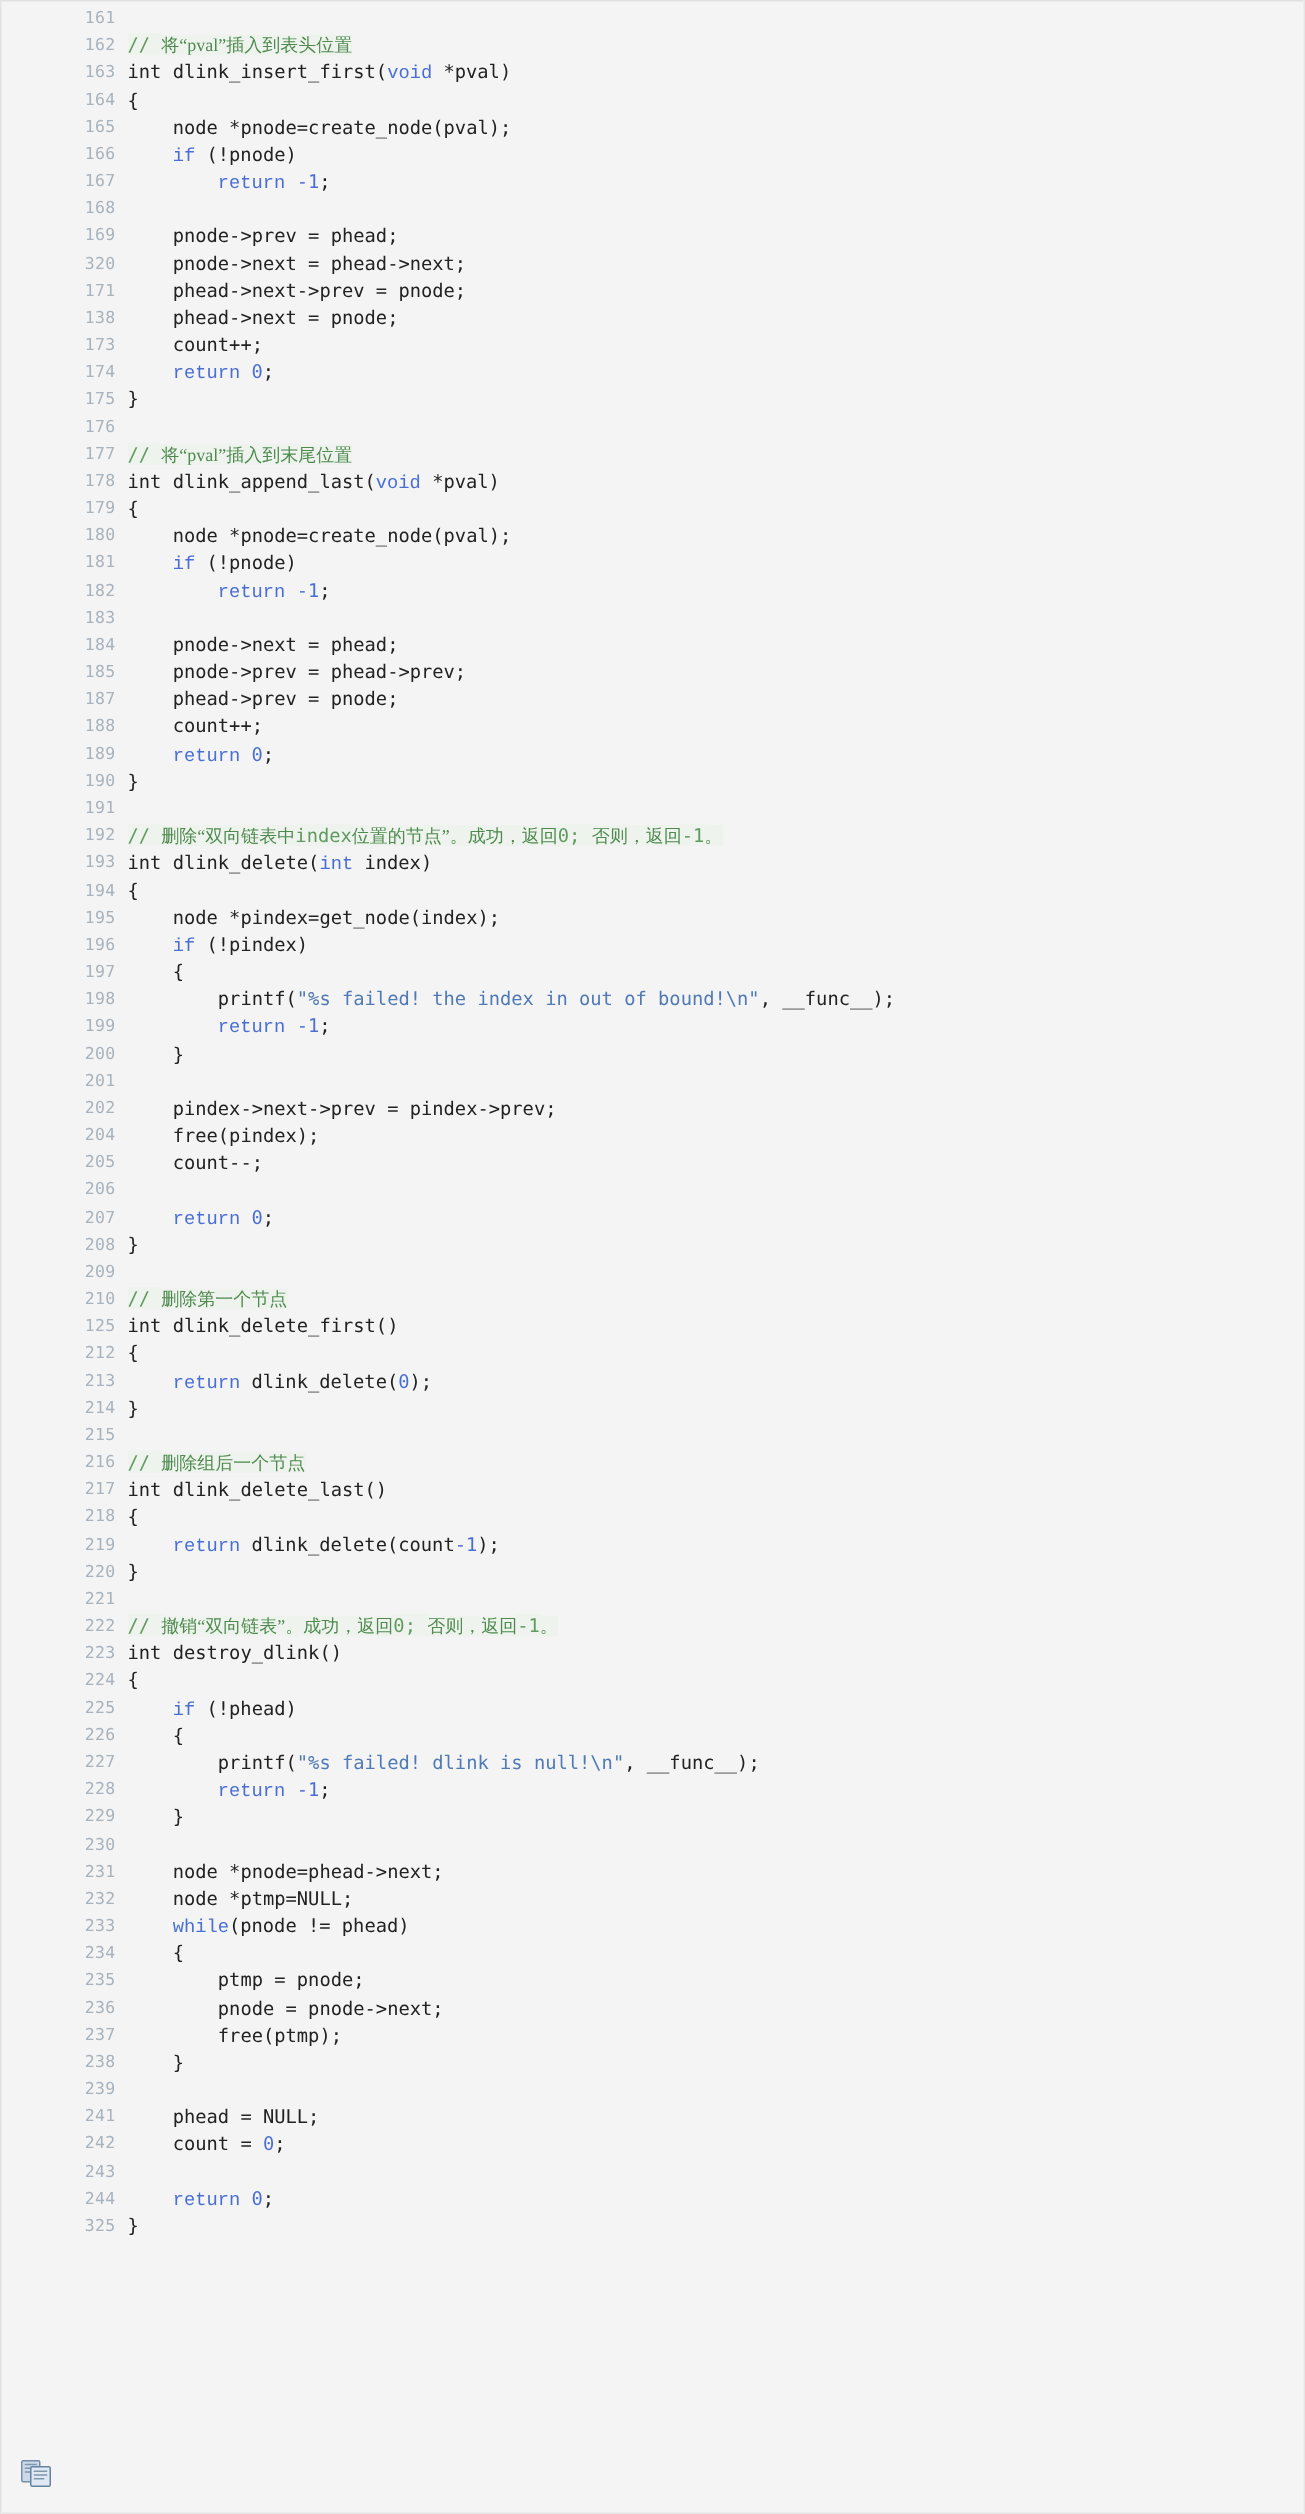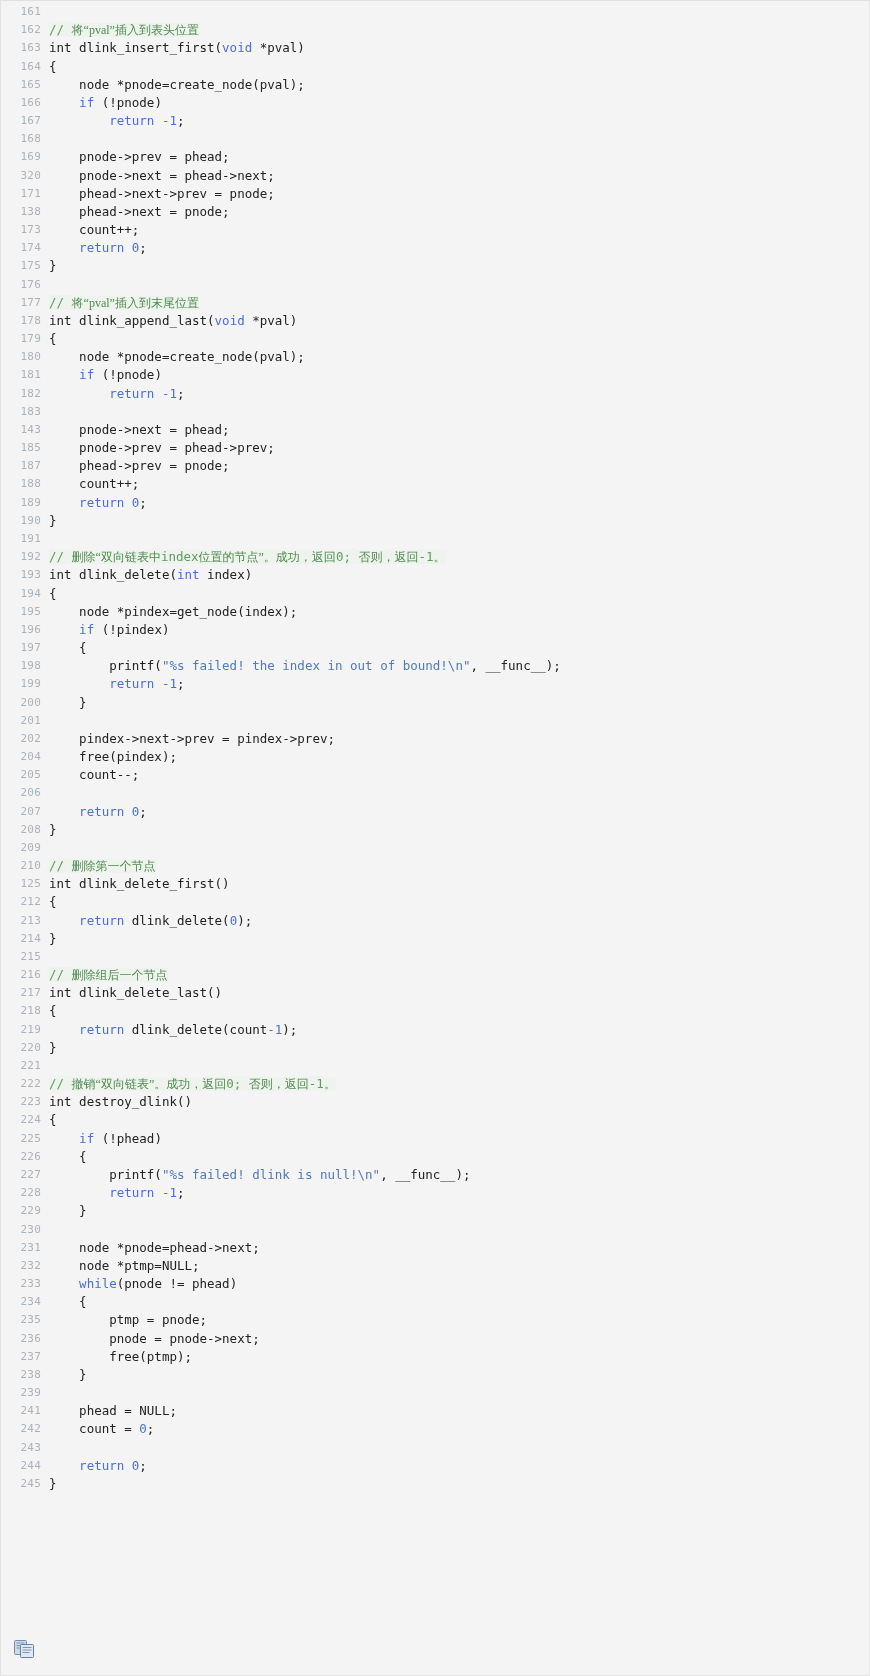--- a/index.html
+++ b/index.html
@@ -33,20 +33,21 @@
     background: #e0e0e0;
   }
 
   #code-scroll {
     position: absolute;
     top: 1px;
     left: 0;
     right: 0;
     bottom: 0;
     overflow: hidden;
+    padding-left: 36px;
   }
 
   .code-lines {
     display: block;
     padding: 2px 0 0 0;
     margin: 0;
     list-style: none;
   }
 
   .code-line {
@@ -74,21 +75,21 @@
     flex: 1 1 auto;
     color: #222222;
     font-family: "DejaVu Sans Mono", "Liberation Mono", monospace;
     font-size: 12.5px;
     letter-spacing: 0px;
   }
 
   
   .tok-cmt   { color: #5f9a5f; background: #eef3ee; }
   .tok-cmt-cn{ color: #4e8a4e; background: #eef3ee; font-family: Liberation Serif, serif; font-size: 12px; }
-  .tok-kw    { color: #4a6fd4; }
+  .tok-kw    { color: #4a6fd4; font-family: Liberation Mono, monospace; }
   .tok-type  { color: #222222; }
   .tok-str   { color: #4f7ab5; }
   .tok-num   { color: #4a6fd4; }
   .tok-pl    { color: #222222; }
 
   
   #copy-bar {
     position: absolute;
     left: 0;
     bottom: 0;
@@ -137,21 +138,21 @@
         <div class="code-line"><span class="ln">174</span><span class="lc"><span class="tok-pl">    </span><span class="tok-kw">return</span><span class="tok-pl"> </span><span class="tok-num">0</span><span class="tok-pl">;</span></span></div>
         <div class="code-line"><span class="ln">175</span><span class="lc"><span class="tok-pl">}</span></span></div>
         <div class="code-line"><span class="ln">176</span><span class="lc"></span></div>
         <div class="code-line"><span class="ln">177</span><span class="lc"><span class="tok-cmt">// </span><span class="tok-cmt-cn">将“pval”插入到末尾位置</span></span></div>
         <div class="code-line"><span class="ln">178</span><span class="lc"><span class="tok-type">int</span><span class="tok-pl"> dlink_append_last(</span><span class="tok-kw">void</span><span class="tok-pl"> *pval)</span></span></div>
         <div class="code-line"><span class="ln">179</span><span class="lc"><span class="tok-pl">{</span></span></div>
         <div class="code-line"><span class="ln">180</span><span class="lc"><span class="tok-pl">    node *pnode=create_node(pval);</span></span></div>
         <div class="code-line"><span class="ln">181</span><span class="lc"><span class="tok-pl">    </span><span class="tok-kw">if</span><span class="tok-pl"> (!pnode)</span></span></div>
         <div class="code-line"><span class="ln">182</span><span class="lc"><span class="tok-pl">        </span><span class="tok-kw">return</span><span class="tok-pl"> </span><span class="tok-num">-1</span><span class="tok-pl">;</span></span></div>
         <div class="code-line"><span class="ln">183</span><span class="lc"></span></div>
-        <div class="code-line"><span class="ln">143</span><span class="lc"><span class="tok-pl">    pnode-&gt;next = phead;</span></span></div>
+        <div class="code-line"><span class="ln">184</span><span class="lc"><span class="tok-pl">    pnode-&gt;next = phead;</span></span></div>
         <div class="code-line"><span class="ln">185</span><span class="lc"><span class="tok-pl">    pnode-&gt;prev = phead-&gt;prev;</span></span></div>
         <div class="code-line"><span class="ln">187</span><span class="lc"><span class="tok-pl">    phead-&gt;prev = pnode;</span></span></div>
         <div class="code-line"><span class="ln">188</span><span class="lc"><span class="tok-pl">    count++;</span></span></div>
         <div class="code-line"><span class="ln">189</span><span class="lc"><span class="tok-pl">    </span><span class="tok-kw">return</span><span class="tok-pl"> </span><span class="tok-num">0</span><span class="tok-pl">;</span></span></div>
         <div class="code-line"><span class="ln">190</span><span class="lc"><span class="tok-pl">}</span></span></div>
         <div class="code-line"><span class="ln">191</span><span class="lc"></span></div>
         <div class="code-line"><span class="ln">192</span><span class="lc"><span class="tok-cmt">// </span><span class="tok-cmt-cn">删除“双向链表中</span><span class="tok-cmt">index</span><span class="tok-cmt-cn">位置的节点”。成功，返回</span><span class="tok-cmt">0</span><span class="tok-cmt">; </span><span class="tok-cmt-cn">否则，返回</span><span class="tok-cmt">-1</span><span class="tok-cmt-cn">。</span></span></div>
         <div class="code-line"><span class="ln">193</span><span class="lc"><span class="tok-type">int</span><span class="tok-pl"> dlink_delete(</span><span class="tok-kw">int</span><span class="tok-pl"> index)</span></span></div>
         <div class="code-line"><span class="ln">194</span><span class="lc"><span class="tok-pl">{</span></span></div>
         <div class="code-line"><span class="ln">195</span><span class="lc"><span class="tok-pl">    node *pindex=get_node(index);</span></span></div>
@@ -195,21 +196,21 @@
         <div class="code-line"><span class="ln">234</span><span class="lc"><span class="tok-pl">    {</span></span></div>
         <div class="code-line"><span class="ln">235</span><span class="lc"><span class="tok-pl">        ptmp = pnode;</span></span></div>
         <div class="code-line"><span class="ln">236</span><span class="lc"><span class="tok-pl">        pnode = pnode-&gt;next;</span></span></div>
         <div class="code-line"><span class="ln">237</span><span class="lc"><span class="tok-pl">        free(ptmp);</span></span></div>
         <div class="code-line"><span class="ln">238</span><span class="lc"><span class="tok-pl">    }</span></span></div>
         <div class="code-line"><span class="ln">239</span><span class="lc"></span></div>
         <div class="code-line"><span class="ln">241</span><span class="lc"><span class="tok-pl">    phead = NULL;</span></span></div>
         <div class="code-line"><span class="ln">242</span><span class="lc"><span class="tok-pl">    count = </span><span class="tok-num">0</span><span class="tok-pl">;</span></span></div>
         <div class="code-line"><span class="ln">243</span><span class="lc"></span></div>
         <div class="code-line"><span class="ln">244</span><span class="lc"><span class="tok-pl">    </span><span class="tok-kw">return</span><span class="tok-pl"> </span><span class="tok-num">0</span><span class="tok-pl">;</span></span></div>
-        <div class="code-line"><span class="ln">245</span><span class="lc"><span class="tok-pl">}</span></span></div>
+        <div class="code-line"><span class="ln">325</span><span class="lc"><span class="tok-pl">}</span></span></div>
       </div>
   </div>
 
   <div id="copy-bar">
     <div id="copy-button">
       <svg width="22" height="20" viewBox="0 0 22 20" xmlns="http://www.w3.org/2000/svg">
         <rect x="0.5" y="1.5" width="12" height="14" rx="1" fill="#c9d8e8" stroke="#6f88a3" stroke-width="1"></rect>
         <rect x="2.5" y="3.5" width="8" height="1" fill="#7b93ad"></rect>
         <rect x="2.5" y="6" width="8" height="1" fill="#7b93ad"></rect>
         <rect x="2.5" y="8.5" width="6" height="1" fill="#7b93ad"></rect>

